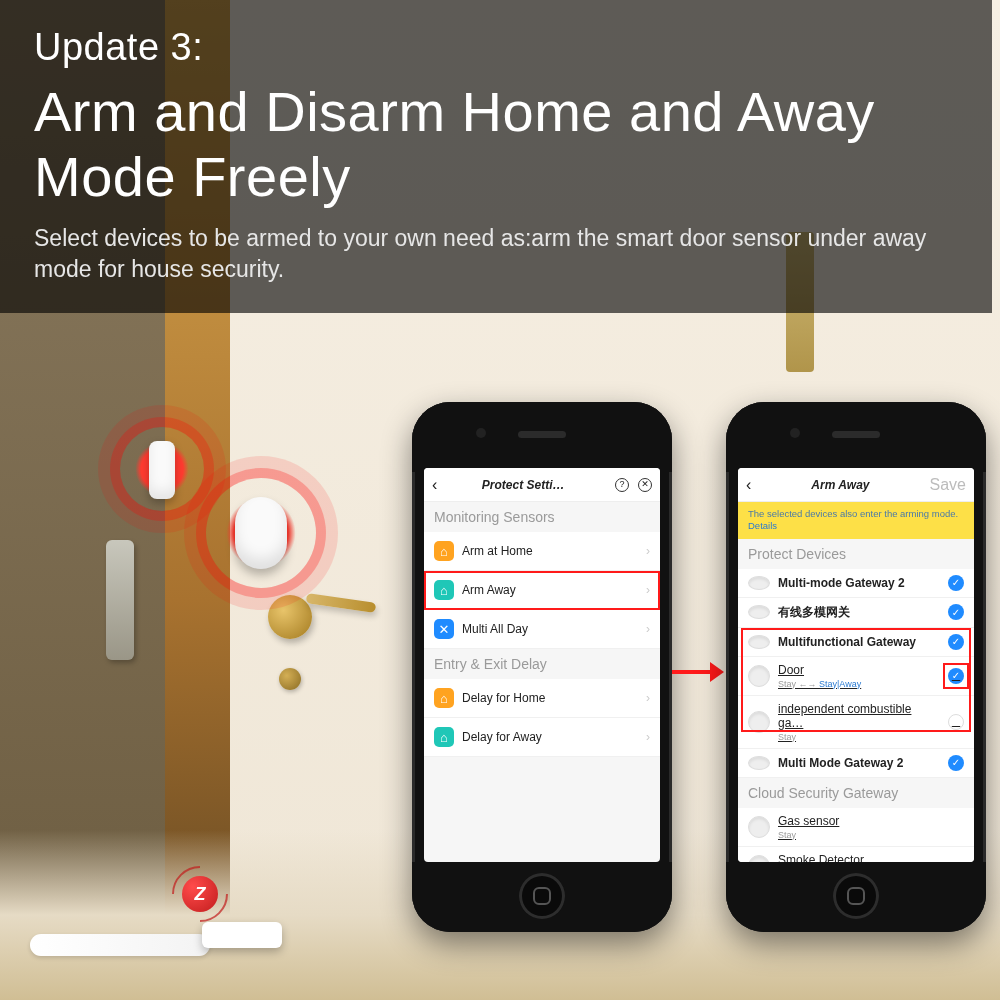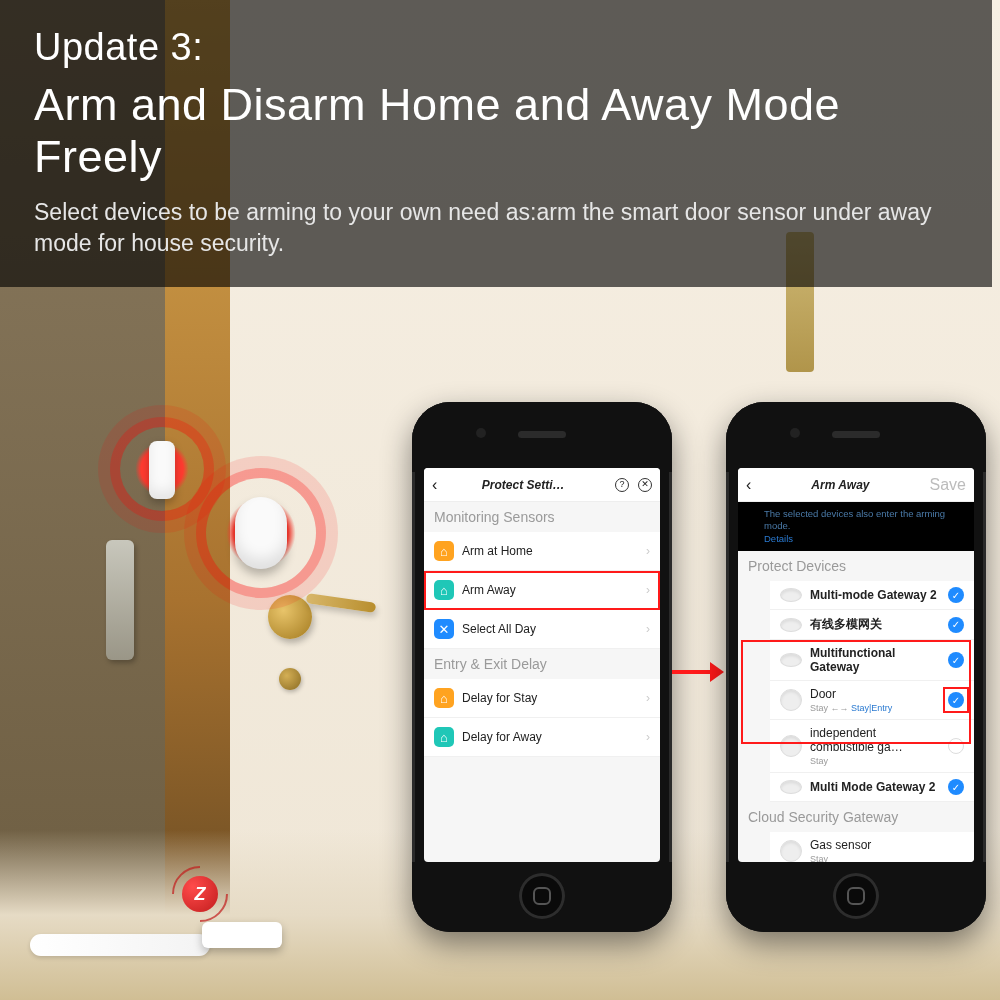--- a/index.html
+++ b/index.html
@@ -41,21 +41,21 @@
             display:flex;align-items:center;justify-content:center;
             background:radial-gradient(circle at 30% 30%,#ff4b4b,#c21d1d); color:#fff; font-weight:700; font-size:18px;
             font-style:italic; }
   .zigbee::before,.zigbee::after{content:"";position:absolute;border:2px solid #c21d1d;border-radius:50%;opacity:.7;}
   .zigbee::before{width:52px;height:52px;clip-path:polygon(0 0,50% 0,50% 50%,0 50%);}
   .zigbee::after{width:52px;height:52px;clip-path:polygon(50% 50%,100% 50%,100% 100%,50% 100%);}
 
   .header   { position:absolute; left:0; top:0; right:8px; padding:26px 34px 28px;
               background:rgba(0,0,0,.62); color:#fff; }
   .header h2 { font-size:38px; font-weight:500; letter-spacing:.5px; margin-bottom:10px; }
-  .header h1 { font-size:45px; font-weight:400; letter-spacing:.5px; margin-bottom:14px; }
+  .header h1 { font-size:56px; font-weight:400; letter-spacing:.5px; margin-bottom:14px; }
   .header p  { font-size:23px; font-weight:300; line-height:1.35; color:#e6e6e6; max-width:920px;}
 
   .phone { position:absolute; width:260px; height:530px; background:#111; border-radius:38px;
            box-shadow:0 12px 30px rgba(0,0,0,.45), inset 0 0 0 3px #2a2a2a; }
   .phone .bezel-top,.phone .bezel-bot { position:absolute; left:0; right:0; height:70px; background:#111; }
   .phone .bezel-top{ top:0; border-radius:38px 38px 0 0;}
   .phone .bezel-bot{ bottom:0; border-radius:0 0 38px 38px;}
   .phone .speaker { position:absolute; top:29px; left:50%; transform:translateX(-50%); width:48px; height:7px;
                     border-radius:4px; background:#2b2b2b; }
   .phone .cam     { position:absolute; top:26px; left:50%; transform:translateX(-66px); width:10px; height:10px;
@@ -81,35 +81,35 @@
               font-size:13px;color:#fff;}
   .ico-orange{background:#ffa320;}
   .ico-teal  {background:#1fc7b7;}
   .ico-blue  {background:#1f8bff;}
   .ico-dev   {width:22px;height:14px;border-radius:50%;background:#eee;
               border:1px solid #ddd; box-shadow:inset 0 2px 3px rgba(0,0,0,.08);}
   .ico-dev.med{width:22px;height:22px;border-radius:50%;}
   .tick { width:16px;height:16px;border-radius:50%;display:flex;align-items:center;justify-content:center;
           font-size:10px;color:#fff;background:#1f8bff;}
   .tick.off{background:#fff;border:1px solid #ddd;color:transparent;}
-  .banner { background:#000000;color:#4a7aa8;font-size:9.5px;padding:6px 26px;line-height:1.3;}
+  .banner { background:#fde047;color:#4a7aa8;font-size:9.5px;padding:6px 10px;line-height:1.3;}
   .banner .link{color:#2a7ad1;display:block;}
   .save-txt{font-size:16px;color:#bcbcbc;}
 
   .phone.p1 { left:412px; top:402px; }
   .phone.p2 { left:726px; top:402px; }
 
   .hl-box-big { position:absolute; border:2px solid #ff1a1a; pointer-events:none; }
 
   .arrow { position:absolute; left:672px; top:660px; width:52px; height:24px; display:flex; align-items:center; }
   .arrow .shaft{flex:1;height:4px;background:#ff1a1a;}
   .arrow .head{width:0;height:0;border-left:14px solid #ff1a1a;border-top:10px solid transparent;border-bottom:10px solid transparent;}
 
-  .row.tight{padding:6px 10px;margin-left:32px;}
-  .child-row{padding-left:28px;}
+  .row.tight{padding:6px 10px;}
+  .child-row{padding-left:28px;text-decoration:underline;}
   .link-blue{color:#2a7ad1;font-size:9px;}
 </style>
 </head>
 <body>
 
 <div class="bg-scene">
   <div class="bg-left"></div>
     <div class="bg-gap"></div>
     <div class="bg-door"></div>
     <div class="bg-floor"></div>
@@ -130,21 +130,21 @@
   <div class="hub-cable"></div>
   <div class="hub"></div>
   <div class="zigbee">
       <span>Z</span>
     </div>
 </div>
 
 <div class="header">
   <h2>Update 3:</h2>
   <h1>Arm and Disarm Home and Away Mode Freely</h1>
-  <p>Select devices to be arming to your own need as:arm the smart door sensor under away mode for house security.</p>
+  <p>Select devices to be armed to your own need as:arm the smart door sensor under away mode for house security.</p>
 </div>
 
 <div class="phone p1">
   <div class="bezel-top"></div>
     <div class="speaker"></div>
     <div class="cam"></div>
   <div class="screen">
     <div class="appbar">
       <span class="back">‹</span>
       <span class="title">Protect Setti…</span>
@@ -160,29 +160,29 @@
       <span class="label">Arm at Home</span>
       <span class="chev">›</span>
     </div>
     <div class="row hl">
       <span class="ico-wrap ico-teal">⌂</span>
       <span class="label">Arm Away</span>
       <span class="chev">›</span>
     </div>
     <div class="row">
       <span class="ico-wrap ico-blue">✕</span>
-      <span class="label">Select All Day</span>
+      <span class="label">Multi All Day</span>
       <span class="chev">›</span>
     </div>
 
     <div class="section-h">Entry &amp; Exit Delay</div>
 
     <div class="row">
       <span class="ico-wrap ico-orange">⌂</span>
-      <span class="label">Delay for Stay</span>
+      <span class="label">Delay for Home</span>
       <span class="chev">›</span>
     </div>
     <div class="row">
       <span class="ico-wrap ico-teal">⌂</span>
       <span class="label">Delay for Away</span>
       <span class="chev">›</span>
     </div>
   </div>
   <div class="bezel-bot"></div>
     <div class="home"></div>
@@ -224,21 +224,21 @@
       <div class="hl-box-big" style="left:3px;right:3px;top:0;height:104px;"></div>
       <div class="row tight">
         <span class="ico-dev"></span>
         <span class="label" style="font-weight:600">Multifunctional Gateway</span>
         <span class="tick">✓</span>
       </div>
       <div class="row tight child-row">
         <span class="ico-dev med"></span>
         <span class="label">
           <span>Door</span>
-          <span class="sub"><span>Stay ←→ </span><span class="link-blue">Stay|Entry</span></span>
+          <span class="sub"><span>Stay ←→ </span><span class="link-blue">Stay|Away</span></span>
         </span>
         <span style="position:relative">
           <span class="tick">✓</span>
           <span class="hl-box-big" style="left:-5px;top:-5px;width:26px;height:26px;"></span>
         </span>
       </div>
       <div class="row tight child-row">
         <span class="ico-dev med"></span>
         <span class="label">
           <span>independent combustible ga…</span>

